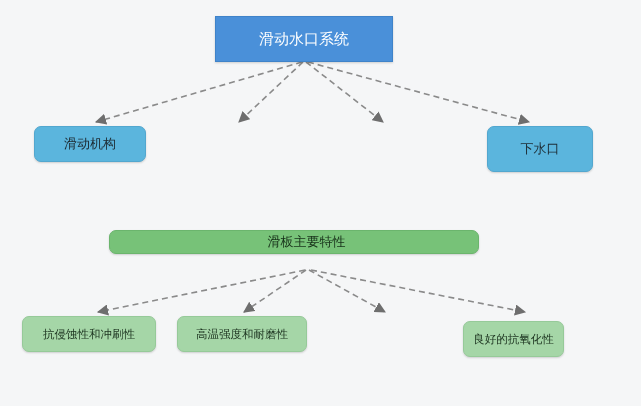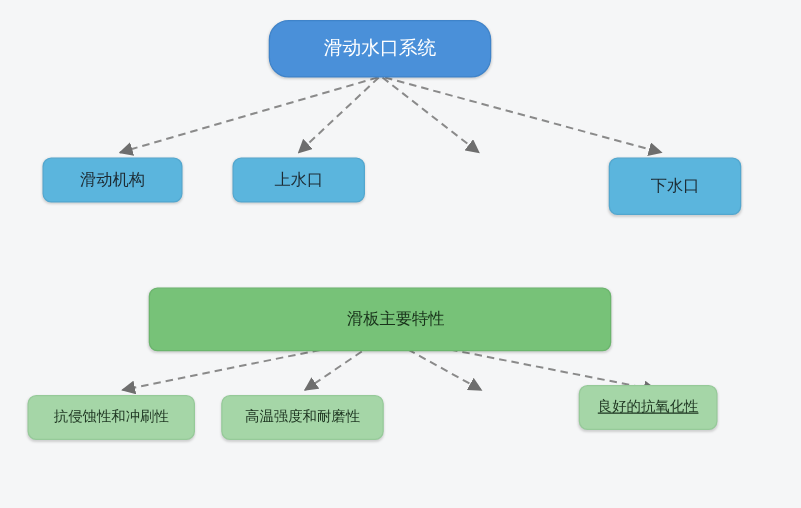--- a/index.html
+++ b/index.html
@@ -42,21 +42,21 @@
   .node-label {
     display: block;
     white-space: nowrap;
   }
   
   .node-root-blue {
     background: #4a90d9;
     border: 1px solid #3f83c9;
     color: #ffffff;
     font-size: 15px;
-    border-radius: 16px;
+    border-radius: 0;
   }
   
   .node-child-blue {
     background: #5bb5dd;
     border: 1px solid #52a7cf;
     color: #1d2b33;
     font-size: 13px;
   }
   
   .node-root-green {
@@ -101,39 +101,36 @@
   </svg>
 
   <div class="node node-root-blue" style="left:215px; top:16px; width:178px; height:46px;">
     <span class="node-label">滑动水口系统</span>
   </div>
 
   <div class="node node-child-blue" style="left:34px; top:126px; width:112px; height:36px;">
     <span class="node-label">滑动机构</span>
   </div>
 
-  <div class="node node-child-blue" style="left:186px; top:126px; width:106px; height:36px;">
-    <span class="node-label">上水口</span>
-  </div>
 
 
   <div class="node node-child-blue" style="left:487px; top:126px; width:106px; height:46px;">
     <span class="node-label">下水口</span>
   </div>
 
-  <div class="node node-root-green" style="left:119px; top:230px; width:370px; height:51px;padding-left:25px;">
+  <div class="node node-root-green" style="left:109px; top:230px; width:370px; height:24px;padding-left:25px;">
     <span class="node-label">滑板主要特性</span>
   </div>
 
   <div class="node node-child-green" style="left:22px; top:316px; width:134px; height:36px;">
     <span class="node-label">抗侵蚀性和冲刷性</span>
   </div>
 
   <div class="node node-child-green" style="left:177px; top:316px; width:130px; height:36px;justify-content:center;">
     <span class="node-label">高温强度和耐磨性</span>
   </div>
 
 
-  <div class="node node-child-green" style="left:463px; top:308px; width:111px; height:36px;text-decoration:underline;">
+  <div class="node node-child-green" style="left:463px; top:321px; width:101px; height:36px;">
     <span class="node-label">良好的抗氧化性</span>
   </div>
 
 </div>
 
 </body></html>

